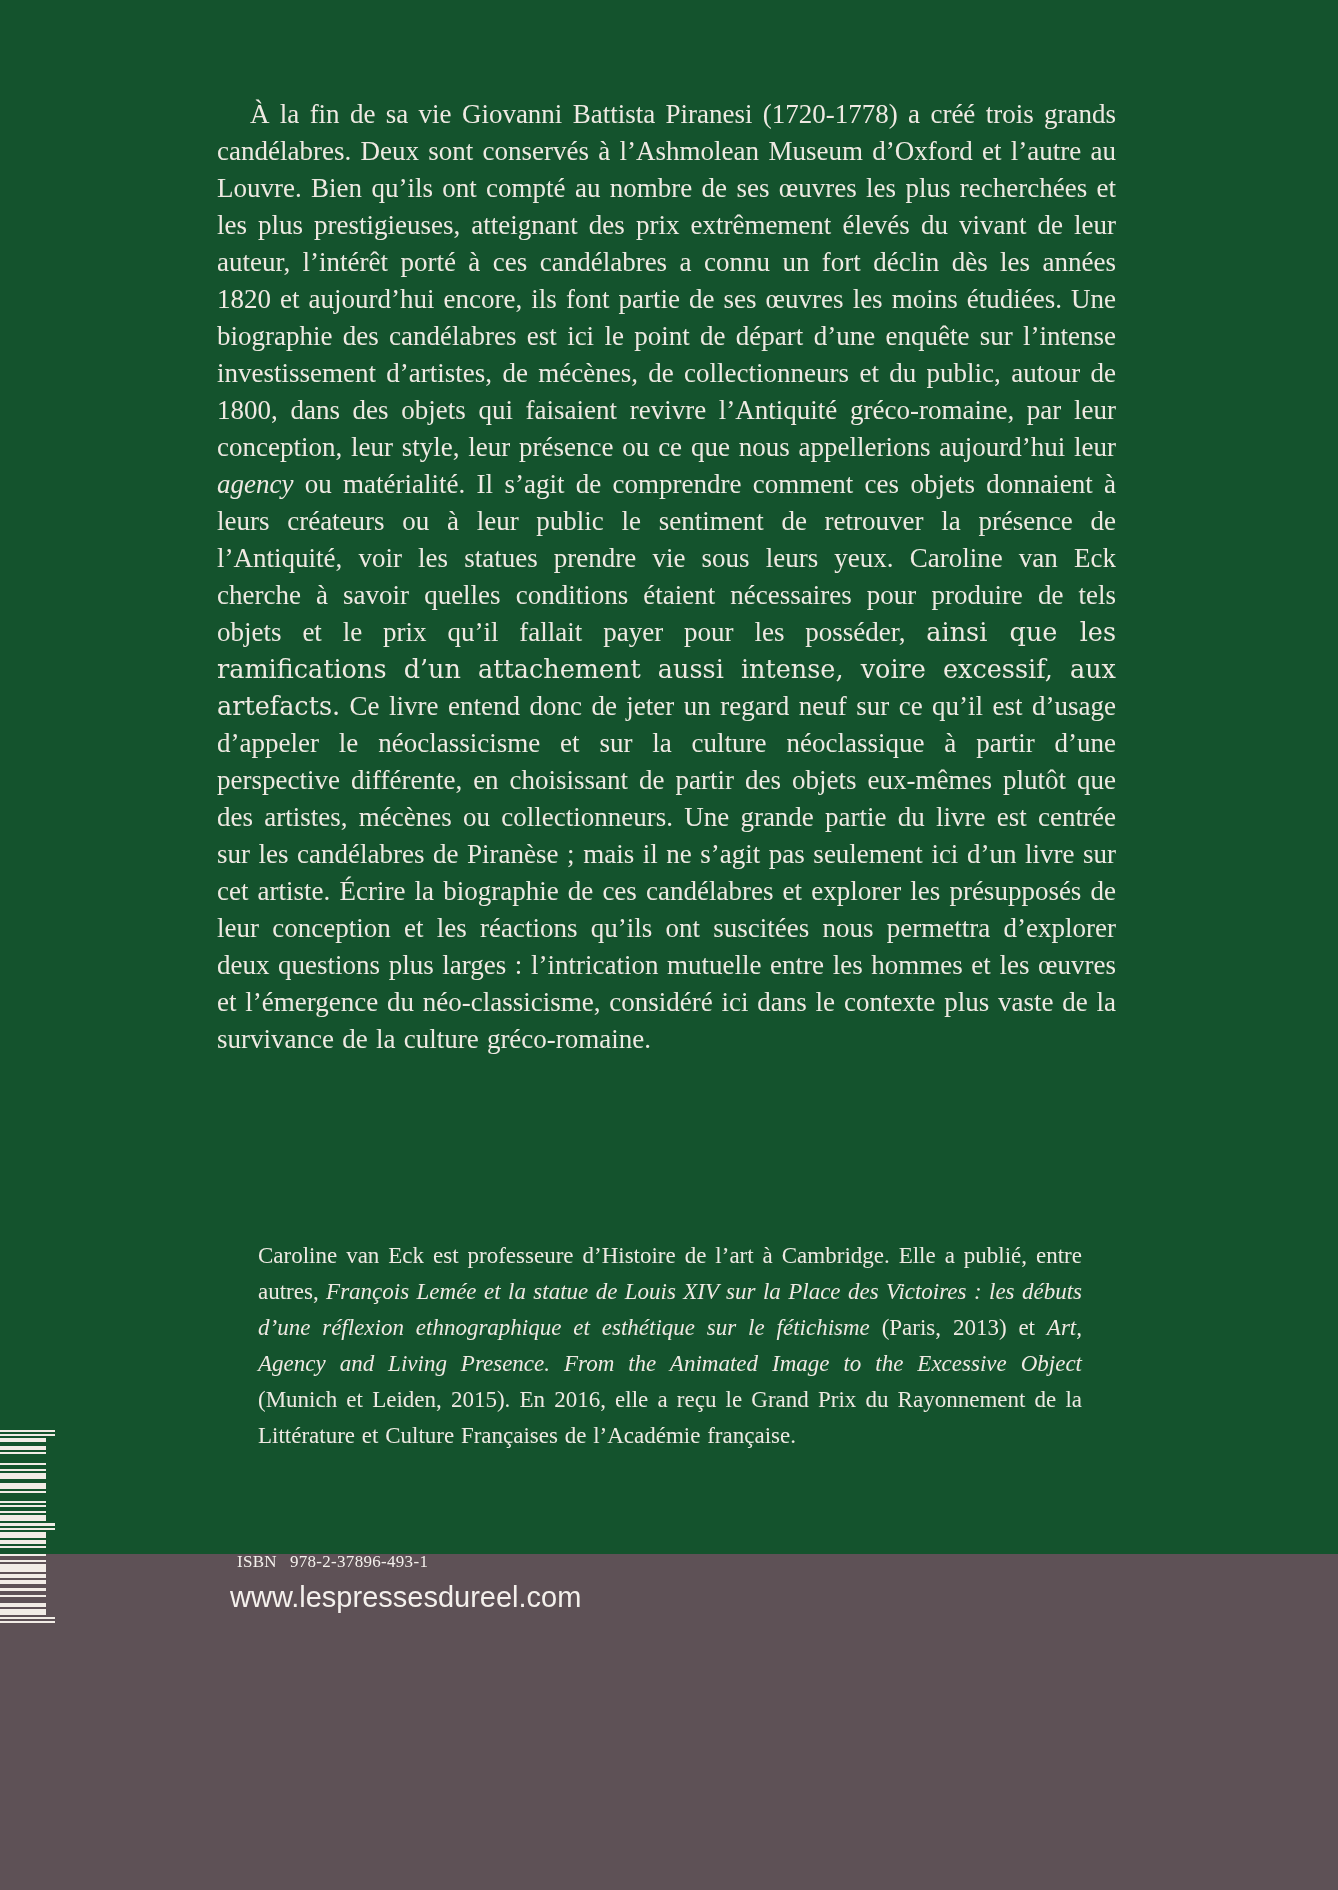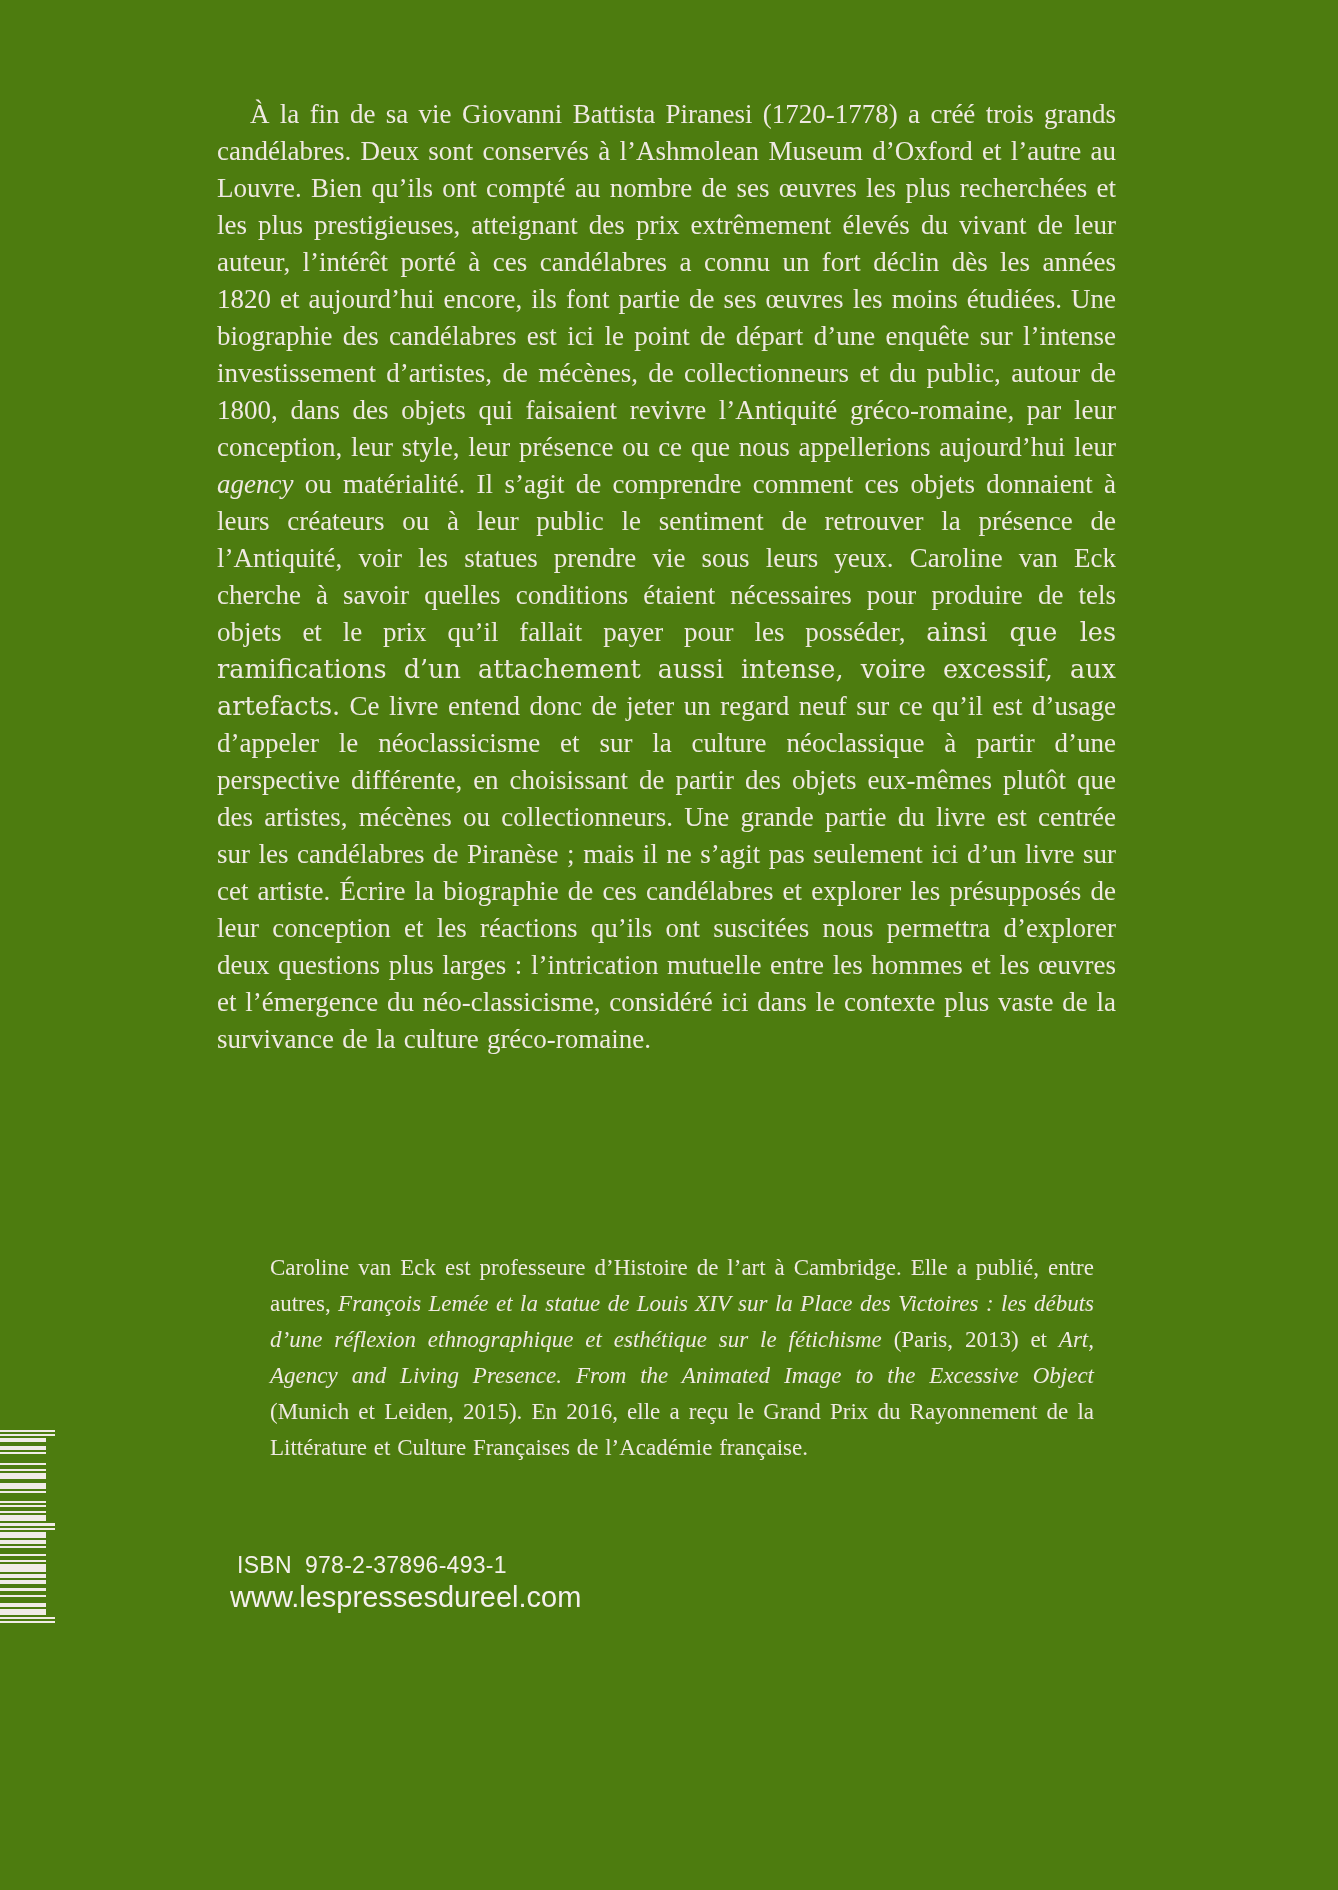--- a/index.html
+++ b/index.html
@@ -5,53 +5,53 @@
 <style>
   html, body { margin: 0; padding: 0; }
   body {
     width: 1338px; height: 1890px;
     background: #5e5156;
     overflow: hidden;
     font-family: "Liberation Serif", serif;
   }
   .page {
     position: relative;
-    width: 1338px; height: 1890px;
-    background: #4d7c0f;
+    width: 1338px; height: 1554px;
+    background: #14532d;
     color: #efe9e2;
   }
   .blurb {
     position: absolute;
     left: 217px; top: 96px; width: 899px;
     margin: 0;
     font-size: 27px;
     line-height: 37px;
     text-align: justify;
     text-indent: 33px;
     word-spacing: 1.5px;
     color: #efe9e2;
   }
   .seg-normal { font-style: normal; }
   .seg-italic { font-style: italic; }
   .seg-alt { font-family: "DejaVu Serif", serif; font-size: 25.5px; }
   .bio {
     position: absolute;
     left: 258px; top: 1238px; width: 824px;
-    margin: 12px;
+    margin: 0;
     font-size: 23px;
     line-height: 36px;
     text-align: justify;
     word-spacing: 1px;
     color: #efe9e2;
   }
   .isbn-line {
     position: absolute;
     left: 237px; top: 1552px;
-    font-family: Liberation Sans, sans-serif;
-    font-size: 23px;
+    font-family: Liberation Serif, serif;
+    font-size: 17px;
     letter-spacing: 0.3px;
     color: #f4f0ec;
   }
   .isbn-number { margin-left: 13px; }
   .website {
     position: absolute;
     left: 230px; top: 1581px;
     font-family: "Liberation Sans", sans-serif;
     font-size: 29px;
     color: #f4f0ec;

